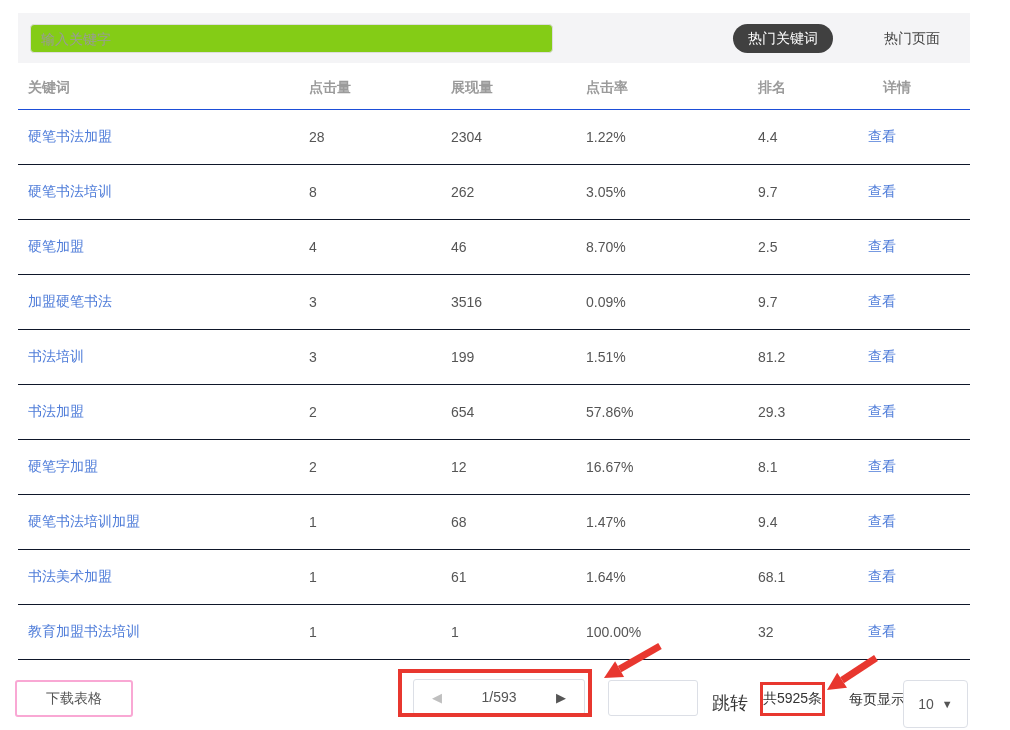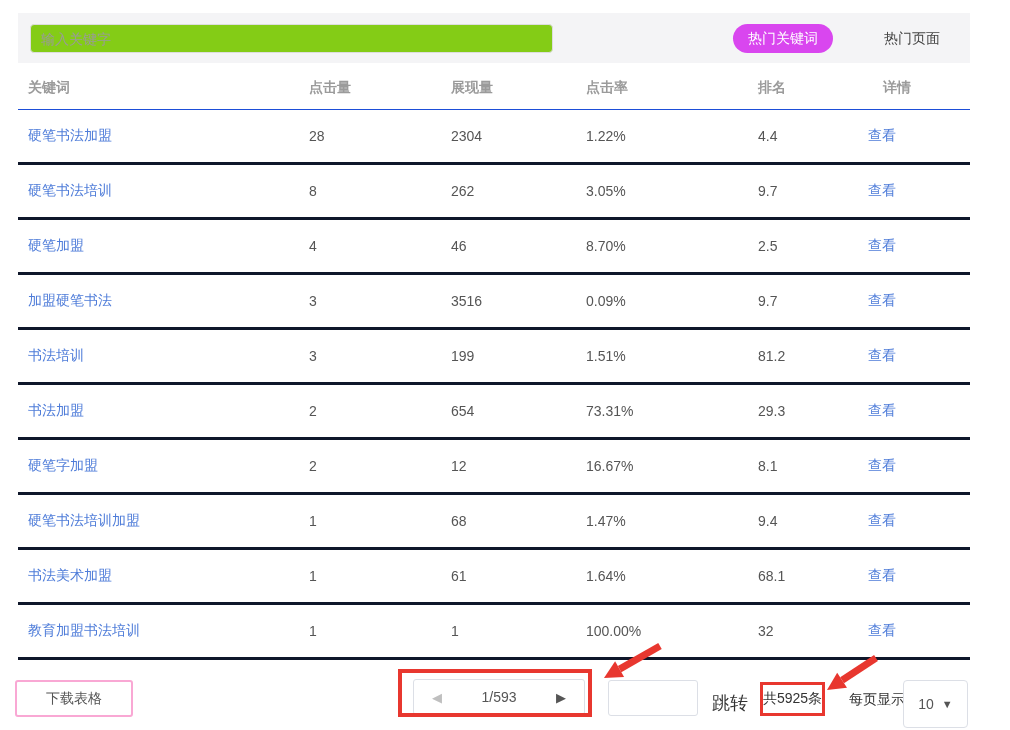--- a/index.html
+++ b/index.html
@@ -14,21 +14,21 @@
     font-size:14px; color:#333; font-family:inherit; outline:none; }
   .search-input::placeholder { color:#9a9a9a; }
   .tab-pill { position:absolute; left:715px; top:11px; width:100px; height:29px;
     border:none; border-radius:15px; color:#fff; font-size:14px; font-family:inherit;
     display:flex; align-items:center; justify-content:center; cursor:pointer; }
   .tab-plain { position:absolute; left:866px; top:17px; font-size:14px; color:#444; cursor:pointer; }
 
   
   .tablewrap { position:absolute; left:18px; top:63px; width:952px; }
   .thead { position:relative; height:47px; border-bottom:1px solid #1d4ed8; color:#9b9b9b; font-size:14px;font-weight:bold; }
-  .row { position:relative; height:55px; border-bottom:3px solid #0f172a; font-size:14px; color:#555; }
+  .row { position:relative; height:55px; border-bottom:1px solid #0f172a; font-size:14px; color:#555; }
   .cell { position:absolute; top:50%; transform:translateY(-50%); white-space:nowrap; }
   .hc { position:absolute; top:16px; white-space:nowrap; }
   .c1 { left:10px; } .c2 { left:291px; } .c3 { left:433px; }
   .c4 { left:568px; } .c5 { left:740px; } .c6 { left:850px; }
   .h6 { left:865px; }
   .link { color:#4e7cd9; cursor:pointer; text-decoration:none; }
 
   
   .download-btn { position:absolute; left:15px; top:680px; width:118px; height:37px;
     background:#fff; border:2px solid #f9a8d4; border-radius:3px; font-size:14px; color:#555;
@@ -59,21 +59,21 @@
   .box2 { left:760px; top:682px; width:65px; height:34px; border:3px solid var(--anno); }
   .anno-svg { position:absolute; left:0; top:0; width:1010px; height:730px; pointer-events:none; }
 </style>
 </head>
 <body>
 
 <div class="page">
 
   <div class="topbar" style="background: rgb(244, 244, 246);">
     <input class="search-input" placeholder="输入关键字" style="">
-    <button class="tab-pill" style="background: #d946ef;">热门关键词</button>
+    <button class="tab-pill" style="background: #404040;">热门关键词</button>
     <span class="tab-plain">热门页面</span>
   </div>
 
   <div class="tablewrap">
     <div class="thead">
       <span class="hc c1">关键词</span>
       <span class="hc c2">点击量</span>
       <span class="hc c3">展现量</span>
       <span class="hc c4">点击率</span>
       <span class="hc c5">排名</span>
@@ -117,21 +117,21 @@
       <span class="cell c2">3</span>
       <span class="cell c3">199</span>
       <span class="cell c4">1.51%</span>
       <span class="cell c5">81.2</span>
       <span class="cell c6 link" style="color: rgb(78, 124, 217);">查看</span>
     </div>
         <div class="row">
       <span class="cell c1 link" style="color: rgb(78, 124, 217);">书法加盟</span>
       <span class="cell c2">2</span>
       <span class="cell c3">654</span>
-      <span class="cell c4">73.31%</span>
+      <span class="cell c4">57.86%</span>
       <span class="cell c5">29.3</span>
       <span class="cell c6 link" style="color: rgb(78, 124, 217);">查看</span>
     </div>
         <div class="row">
       <span class="cell c1 link" style="color: rgb(78, 124, 217); font-family: Liberation Mono, monospace;">硬笔字加盟</span>
       <span class="cell c2">2</span>
       <span class="cell c3">12</span>
       <span class="cell c4">16.67%</span>
       <span class="cell c5">8.1</span>
       <span class="cell c6 link" style="color: rgb(78, 124, 217);">查看</span>

